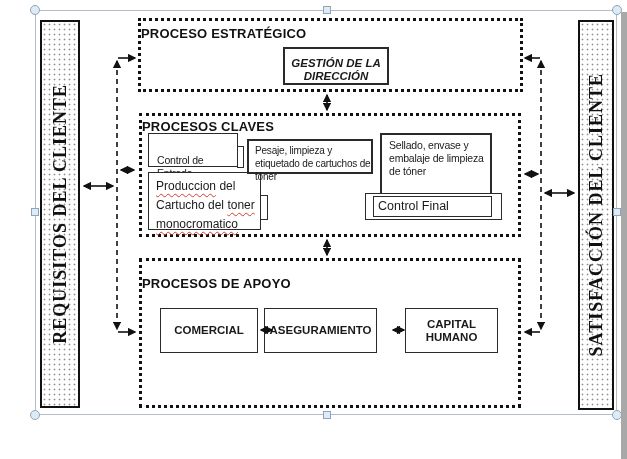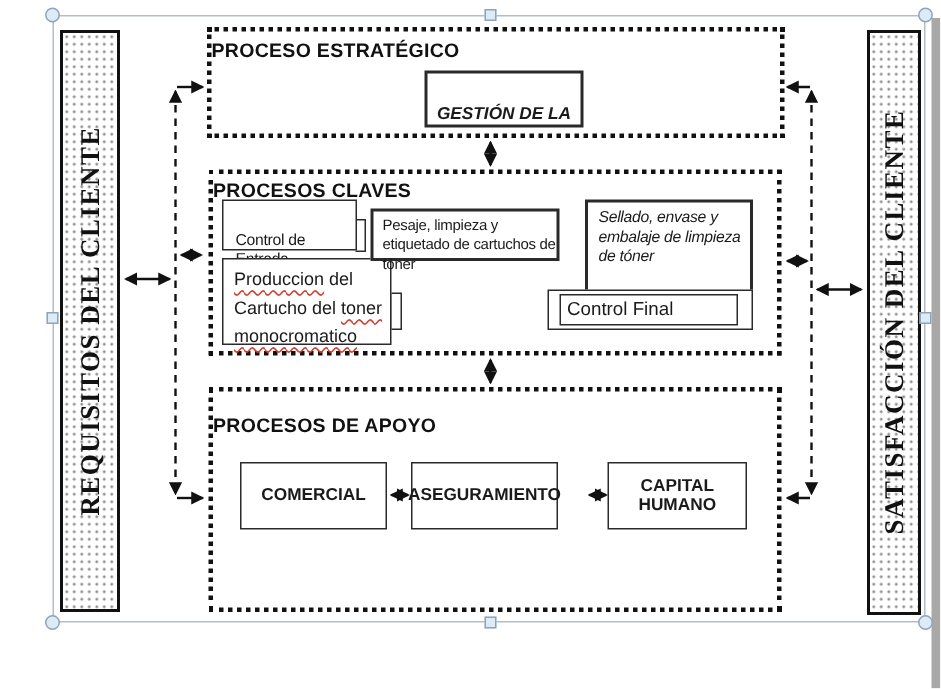--- a/index.html
+++ b/index.html
@@ -37,31 +37,31 @@
   .sbox.th{border-width:2px;}
   .txt-s{font-size:10px;line-height:13px;letter-spacing:-0.2px;}
   .txt-m{font-size:12px;line-height:19px;}
   .bold-c{font-weight:bold;font-size:11.5px;line-height:13px;text-align:center;}
 
   #gestion{left:283px;top:47px;width:106px;height:38px;z-index:2;
            display:flex;flex-direction:column;justify-content:flex-end;font-style:italic;}
   #control-entrada{left:148px;top:133px;width:90px;height:34px;padding:20px 0 0 8px;z-index:2;}
   #step1{left:237px;top:146px;width:7px;height:22px;z-index:1;}
   #pesaje{left:247px;top:139px;width:126px;height:35px;padding:3px 0 0 6px;z-index:3;}
-  #sellado{left:390px;top:133px;width:112px;height:66px;padding:4px 0 0 7px;z-index:2;font-style:italic;}
+  #sellado{left:380px;top:133px;width:112px;height:66px;padding:4px 0 0 7px;z-index:2;}
   #produccion{left:148px;top:172px;width:113px;height:58px;padding:4px 0 0 7px;z-index:2;}
   #step2{left:260px;top:195px;width:8px;height:25px;z-index:1;}
   #cf-outer{left:365px;top:193px;width:137px;height:27px;z-index:2;}
   #cf-inner{position:absolute;left:7px;top:1.5px;width:119px;height:21px;background:#fff;
             border:1.5px solid #2a2a2a;box-sizing:border-box;
             display:flex;align-items:center;padding-left:4px;font-size:12.5px;}
 
   .apoyo-box{top:308px;height:45px;display:flex;flex-direction:column;align-items:center;justify-content:center;z-index:2;}
   #comercial{left:160px;width:98px;}
-  #aseguramiento{left:274px;width:98px;}
+  #aseguramiento{left:264px;width:113px;}
   #capital{left:405px;width:93px;}
 
   .mis{text-decoration:underline wavy #d23f31;text-decoration-thickness:1px;text-underline-offset:2.5px;}
 
   #connector-layer{position:absolute;left:0;top:0;width:627px;height:459px;pointer-events:none;z-index:4;}
 </style>
 </head>
 <body>
 
 <div id="screen">
@@ -85,20 +85,21 @@
     </div>
     <div class="vbar" id="bar-right">
       <span class="vtxt">SATISFACCIÓN DEL CLIENTE</span>
     </div>
 
     <div class="dotbox" id="box-estrategico">
       <div class="section-title" style="top:5px;">PROCESO ESTRATÉGICO</div>
     </div>
     <div class="sbox th bold-c" id="gestion">
       <div>GESTIÓN DE LA</div>
+      <div>DIRECCIÓN</div>
     </div>
 
     <div class="dotbox" id="box-claves">
       <div class="section-title" style="top:3px;">PROCESOS CLAVES</div>
     </div>
 
     <div class="sbox" id="step1"></div>
     <div class="sbox txt-s" id="control-entrada" style="font-size:10.5px;">
       <div>Control de</div>
       <div>Entrada</div>

